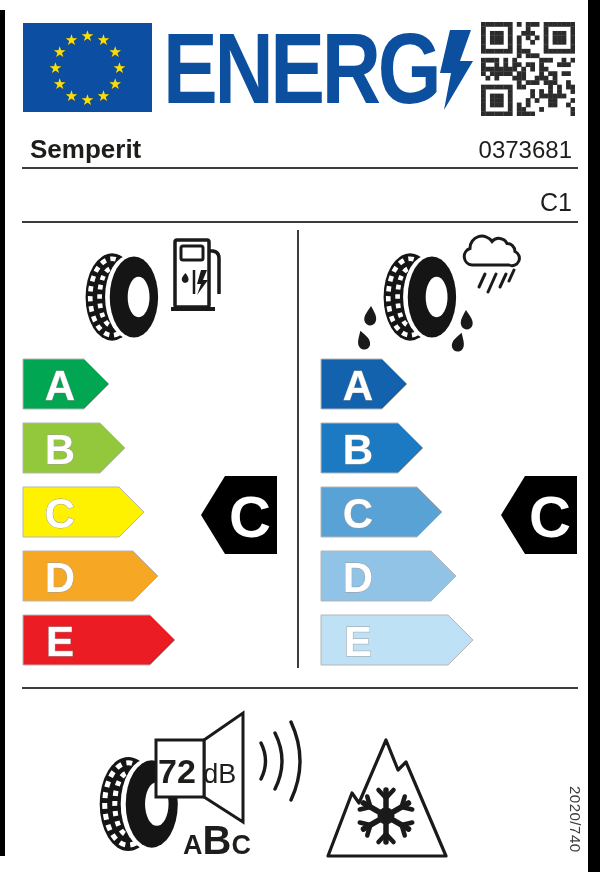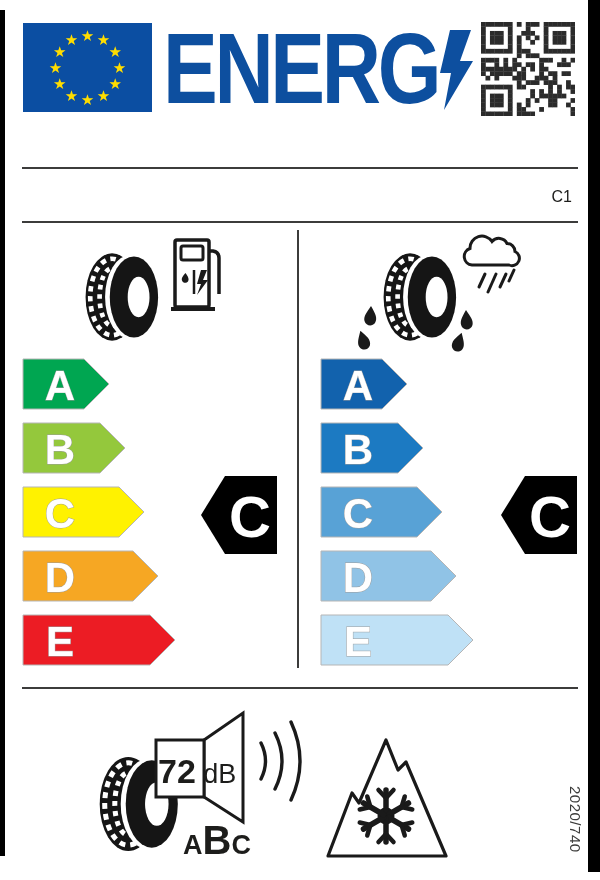--- a/index.html
+++ b/index.html
@@ -15,21 +15,21 @@
          letter-spacing:-4px;line-height:92px;transform:scale(0.82,1);transform-origin:left top;white-space:nowrap;}
   #bolt{left:437px;top:30px;}
   #qr{left:481px;top:22px;}
   
   .hline{left:22px;width:556px;height:2px;background:#3c3c3b;}
   #line1{top:167px;} #line2{top:221px;} #line3{top:687px;}
   #vline{left:297px;top:230px;width:2px;height:438px;background:#3c3c3b;}
   #brand{left:30px;top:134px;font-size:26px;font-weight:bold;}
   #labelid{right:28px;top:136px;font-size:24px;}
   #tyresize{left:30px;top:178px;font-size:31px;}
-  #tyreclass{right:28px;top:188px;font-size:16px;}
+  #tyreclass{right:28px;top:188px;font-size:25px;}
   
   svg text{font-family:"Liberation Sans",sans-serif;}
   .grade-letter{font-size:42px;font-weight:bold;fill:#fff;paint-order:stroke;stroke:#9c9c9c;stroke-width:.9px;}
   .rating-letter{font-size:58px;font-weight:bold;fill:#fff;}
   
   #db-text{left:158px;top:752px;width:108px;font-size:27px;white-space:nowrap;}
   #db-text b{font-size:34px;font-weight:bold;}
   #abc{left:183px;top:818px;display:flex;align-items:baseline;font-weight:bold;}
   #abc .s{font-size:27px;} #abc .m{font-size:40px;}
   #reg{left:556px;top:786px;width:28px;height:70px;writing-mode:vertical-rl;
@@ -281,20 +281,22 @@
       <rect x="17.904761904761905" y="89.52380952380952" width="4.776190476190476" height="4.776190476190476" fill="#2b2b2b"></rect>
       <rect x="22.38095238095238" y="89.52380952380952" width="4.776190476190476" height="4.776190476190476" fill="#2b2b2b"></rect>
       <rect x="26.857142857142858" y="89.52380952380952" width="4.776190476190476" height="4.776190476190476" fill="#2b2b2b"></rect>
       <rect x="35.80952380952381" y="89.52380952380952" width="4.776190476190476" height="4.776190476190476" fill="#2b2b2b"></rect>
       <rect x="40.285714285714285" y="89.52380952380952" width="4.776190476190476" height="4.776190476190476" fill="#2b2b2b"></rect>
       <rect x="44.76190476190476" y="89.52380952380952" width="4.776190476190476" height="4.776190476190476" fill="#2b2b2b"></rect>
       <rect x="49.23809523809524" y="89.52380952380952" width="4.776190476190476" height="4.776190476190476" fill="#2b2b2b"></rect>
       <rect x="89.52380952380952" y="89.52380952380952" width="4.776190476190476" height="4.776190476190476" fill="#2b2b2b"></rect>
     </svg>
 
+  <div class="abs" id="brand">Semperit</div>
+  <div class="abs" id="labelid">0373681</div>
   <div class="abs hline" id="line1"></div>
   <div class="abs" id="tyreclass">C1</div>
   <div class="abs hline" id="line2"></div>
   <div class="abs" id="vline"></div>
 
   <svg class="abs tyre" style="left:84px;top:246px;" width="78" height="102" viewBox="0 0 100 120">
       <ellipse cx="36" cy="60" rx="34" ry="56" fill="#151515"></ellipse>
       <ellipse cx="36" cy="60" rx="28" ry="49" fill="none" stroke="#fff" stroke-width="6" stroke-dasharray="7 6"></ellipse>
       <ellipse cx="36" cy="60" rx="16" ry="37" fill="none" stroke="#fff" stroke-width="6" stroke-dasharray="6 6"></ellipse>
       <ellipse cx="60" cy="60" rx="33" ry="54" fill="#fff"></ellipse>

